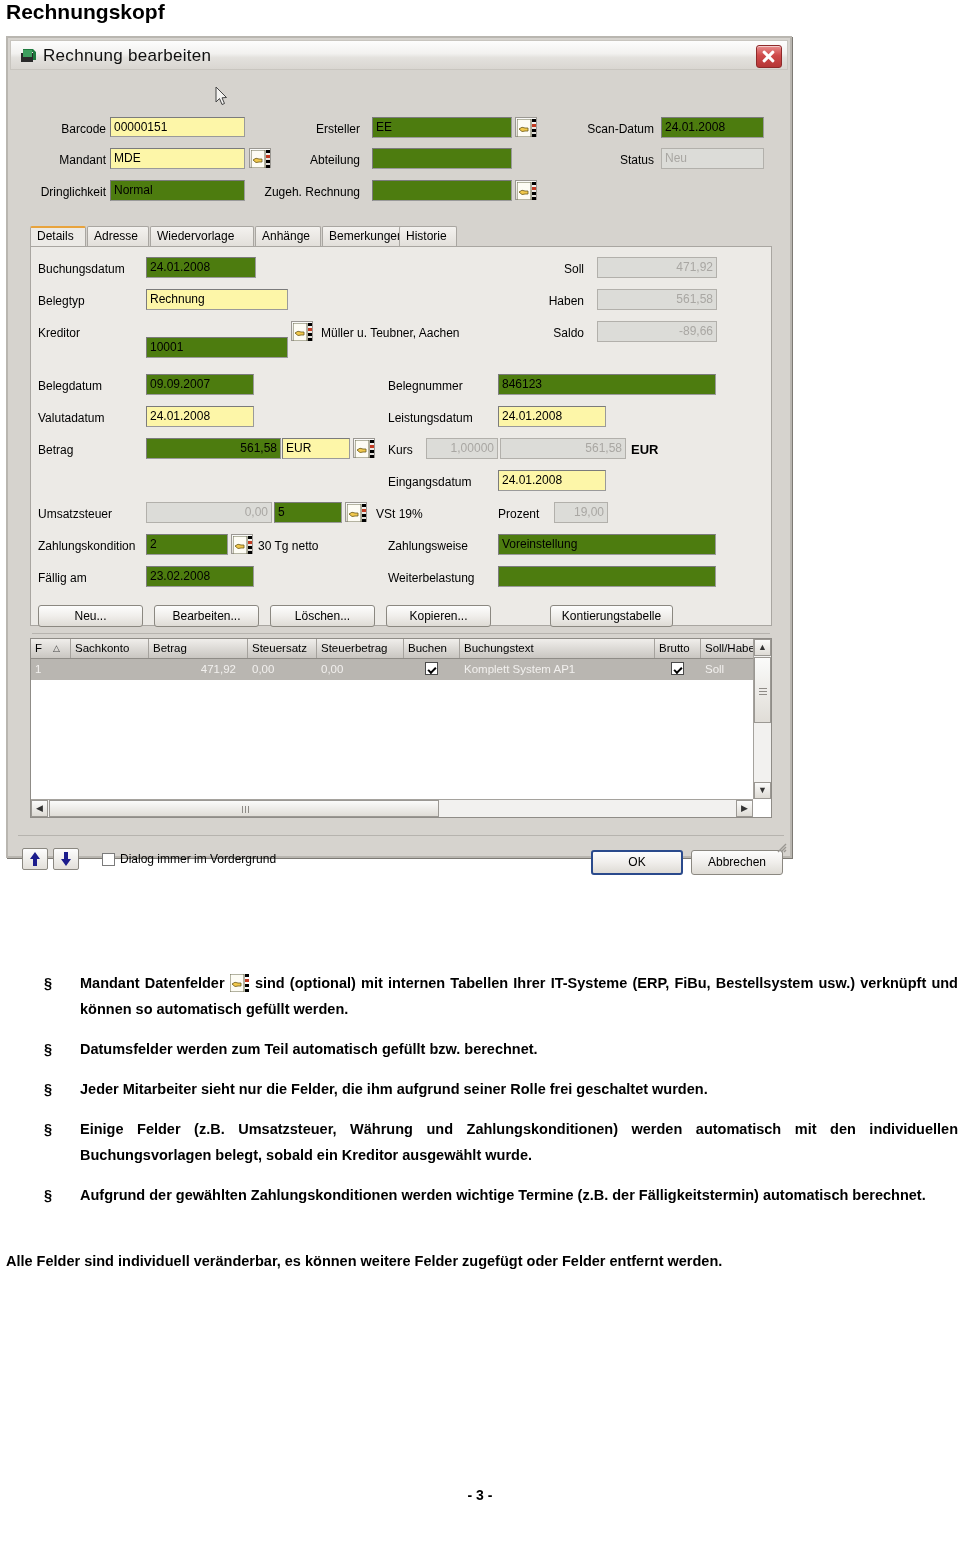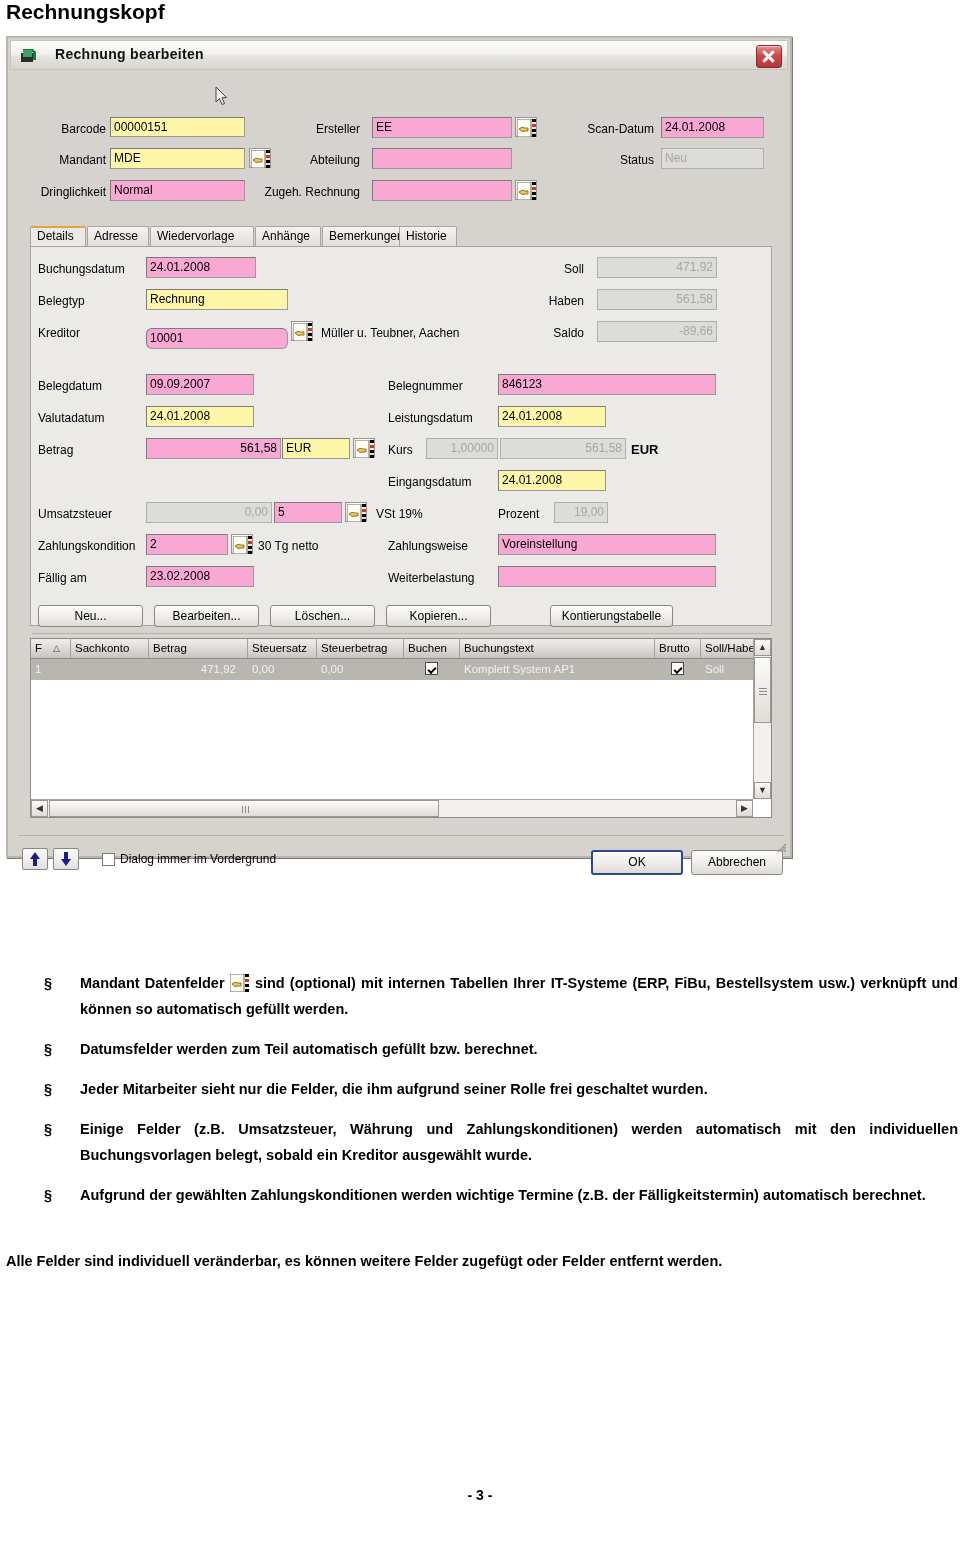--- a/index.html
+++ b/index.html
@@ -28,22 +28,22 @@
   .shot-inner{position:absolute;inset:0;}
 
   
   .titlebar{
     position:absolute;left:2px;top:2px;right:2px;height:30px;
     background:linear-gradient(180deg,#fdfdfd 0%,#f2f1ef 45%,#e3e1dd 60%,#d9d6d1 100%);
     border:1px solid #c8c5bf;
     box-sizing:border-box;
   }
   .titlebar-text{
-    position:absolute;left:44px;top:5px;
-    font-size:14px;font-weight:bold;letter-spacing:.3px;color:#101010;
+    position:absolute;left:32px;top:5px;
+    font-size:17px;font-weight:normal;letter-spacing:.3px;color:#101010;
   }
   .app-icon{position:absolute;left:8px;top:5px;width:20px;height:20px;}
   .close-btn{
     position:absolute;right:5px;top:4px;width:24px;height:21px;
     background:linear-gradient(180deg,#e88e8e 0%,#cf4a4a 45%,#b53636 100%);
     border:1px solid #8e2a2a;border-radius:3px;
     box-shadow:inset 0 1px 0 rgba(255,255,255,.55);
   }
   .close-btn::before,.close-btn::after{
     content:"";position:absolute;left:4px;top:9px;width:15px;height:3px;background:#fff;border-radius:1px;
@@ -52,21 +52,21 @@
   .close-btn::after{transform:rotate(-45deg);}
 
   .cursor{position:absolute;left:207px;top:48px;width:13px;height:20px;}
 
   
   .lbl{position:absolute;font-size:12px;color:#000;white-space:nowrap;}
 
   
   .fld{
     position:absolute;box-sizing:border-box;
-    background:#f9a8d4;border:1px solid #9a9a9a;
+    background:#4d7c0f;border:1px solid #9a9a9a;
     border-top-color:#7b7b7b;border-left-color:#7b7b7b;
     font-size:12px;line-height:normal;
     padding:2px 3px;white-space:nowrap;overflow:hidden;
   }
   .fld.yellow{background:#fdf6a8;}
   .fld.disabled{background:#dcdcd8;border:1px solid #b2b0ab;color:#a8a6a2;}
   .fld.num{text-align:right;}
   .fld.gray-num{background:#dcdcd8;border:1px solid #b2b0ab;color:#a9a7a3;text-align:right;}
 
   
@@ -279,21 +279,21 @@
       <div class="fld" style="left:138px;top:219px;width:110px;height:21px;">24.01.2008</div>
       <div class="lbl" style="left:500px;top:224px;width:76px;text-align:right;">Soll</div>
       <div class="fld gray-num" style="left:589px;top:219px;width:120px;height:21px;">471,92</div>
 
       <div class="lbl" style="left:30px;top:256px;">Belegtyp</div>
       <div class="fld yellow" style="left:138px;top:251px;width:142px;height:21px;">Rechnung</div>
       <div class="lbl" style="left:500px;top:256px;width:76px;text-align:right;">Haben</div>
       <div class="fld gray-num" style="left:589px;top:251px;width:120px;height:21px;">561,58</div>
 
       <div class="lbl" style="left:30px;top:288px;">Kreditor</div>
-      <div class="fld" style="left:138px;top:290px;width:142px;height:21px;border-radius:6px;">10001</div>
+      <div class="fld" style="left:138px;top:299px;width:142px;height:21px;">10001</div>
       <div class="lookup" style="left:283px;top:283px;">
         <svg width="20" height="18" viewBox="0 0 20 18">
           <rect x="0" y="0" width="14" height="18" fill="#fdfcf4" stroke="#6b6b4f"></rect>
           <path d="M2 10 q3-3 6-1 l3 0 0 3 -3 0 q-3 2-6 -2z" fill="#f2c94c" stroke="#6b5a1e" stroke-width=".8"></path>
           <rect x="15" y="0" width="4" height="3" fill="#000"></rect>
           <rect x="15" y="5" width="4" height="3" fill="#c23b22"></rect>
           <rect x="15" y="10" width="4" height="3" fill="#000"></rect>
           <rect x="15" y="15" width="4" height="3" fill="#000"></rect>
         </svg>
       </div>

